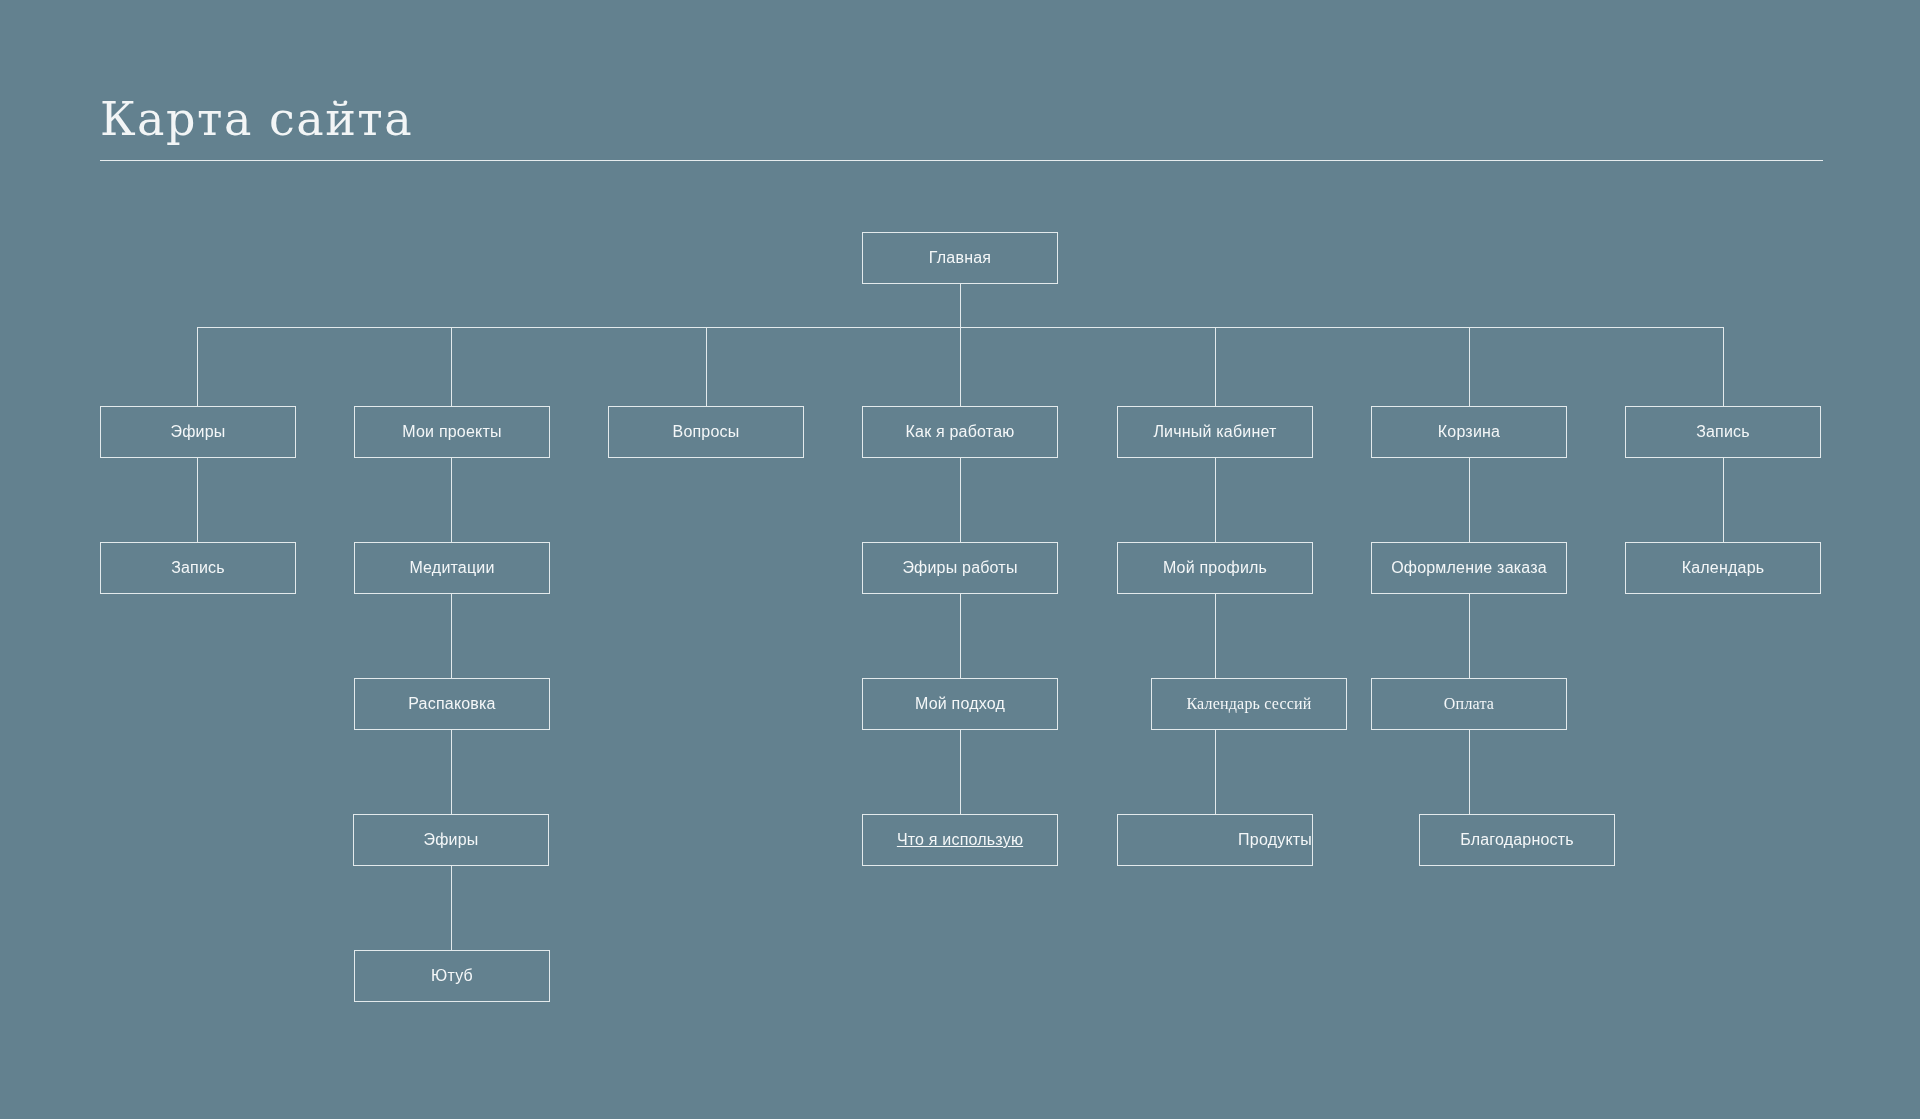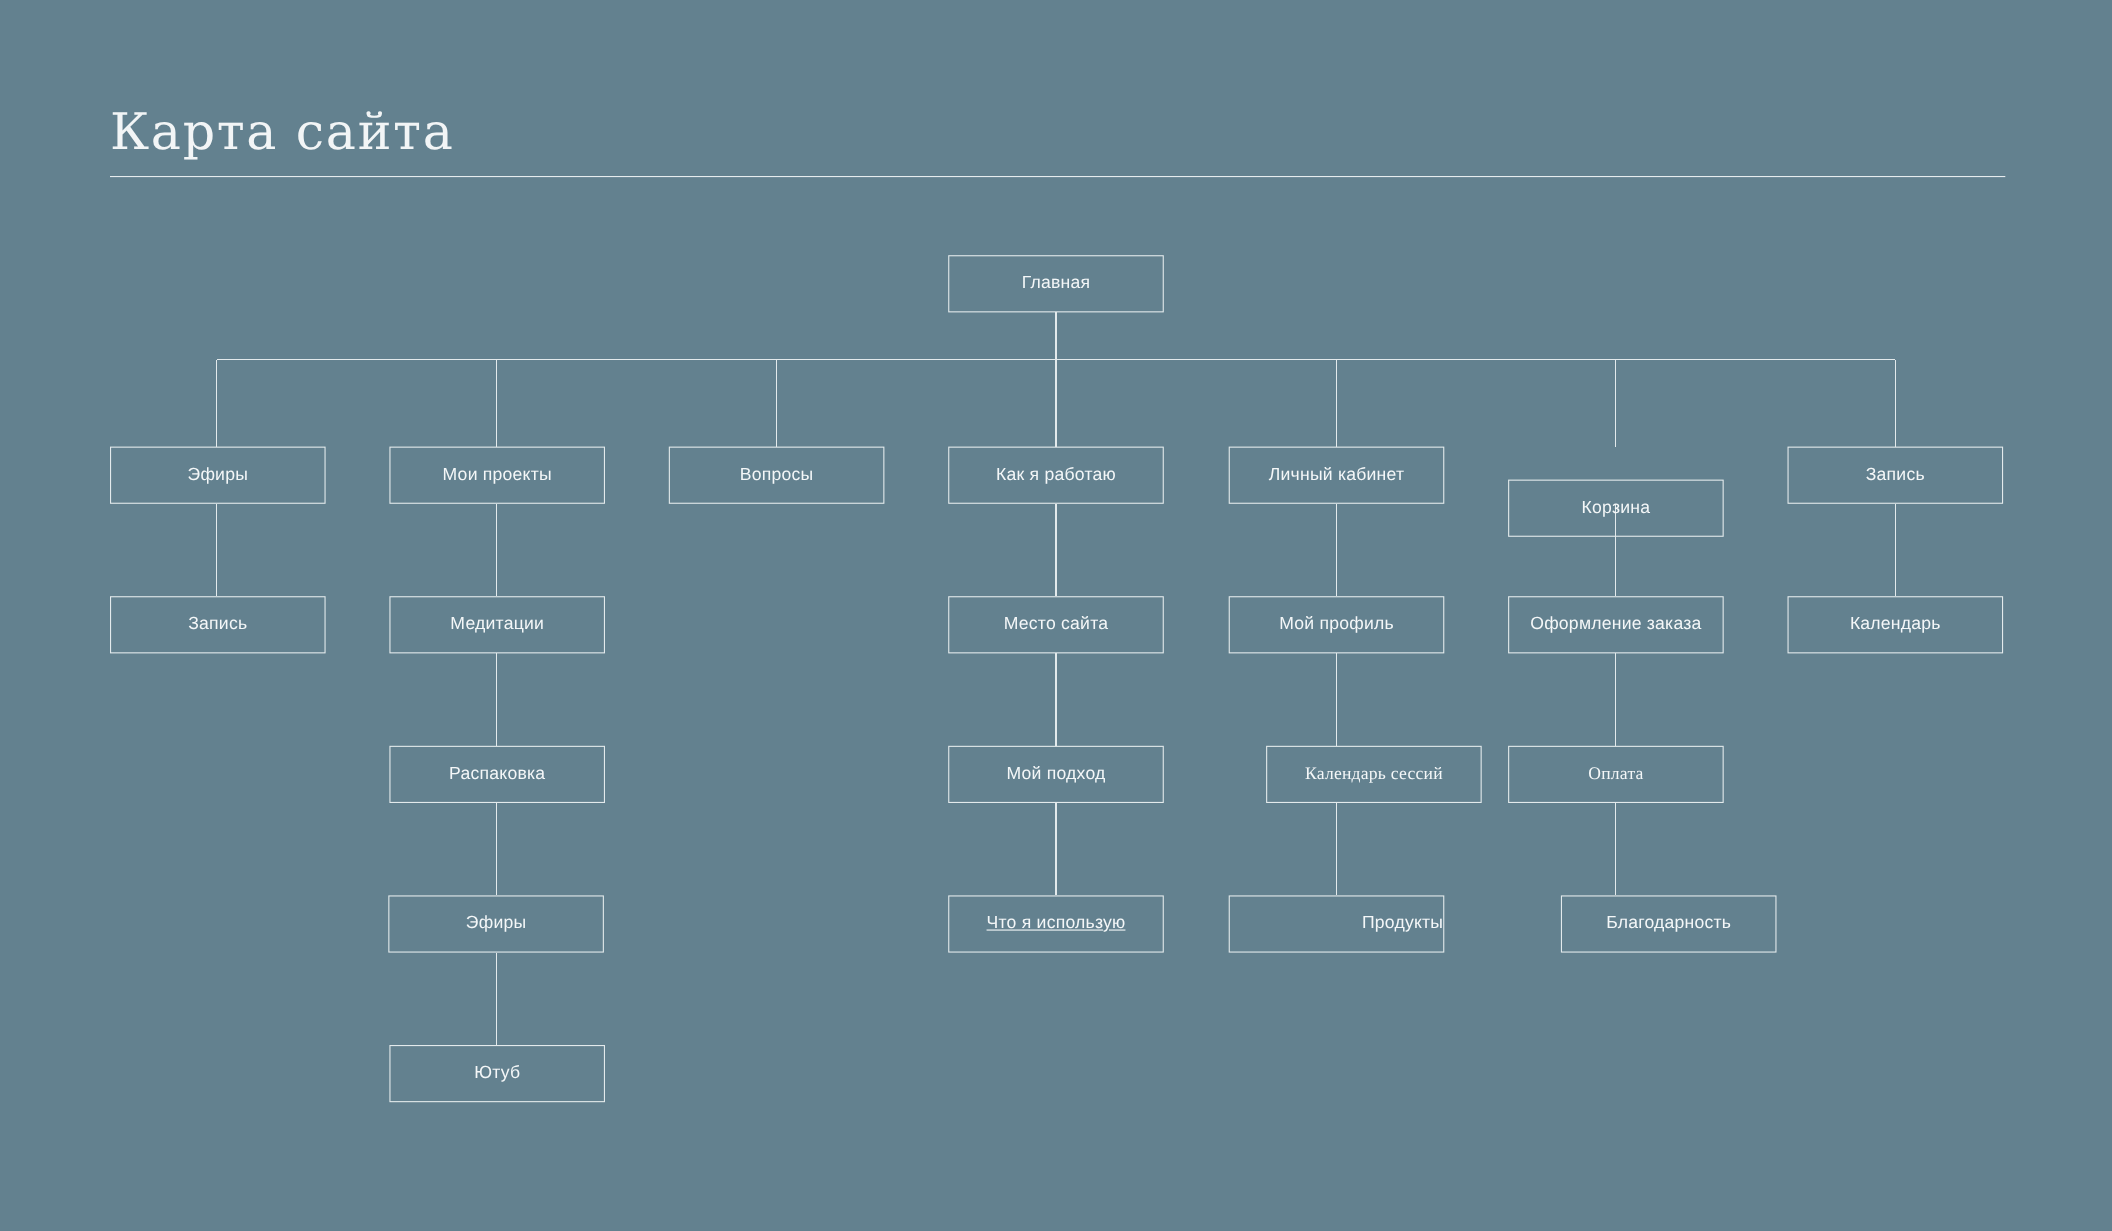--- a/index.html
+++ b/index.html
@@ -139,41 +139,41 @@
         <div class="node" style="left: 354px; top: 950px; width: 196px; height: 52px;">
           <span>Ютуб</span>
         </div>
         <div class="node" style="left: 608px; top: 406px; width: 196px; height: 52px;">
           <span>Вопросы</span>
         </div>
         <div class="node" style="left: 862px; top: 406px; width: 196px; height: 52px;">
           <span>Как я работаю</span>
         </div>
         <div class="node" style="left: 862px; top: 542px; width: 196px; height: 52px;">
-          <span>Место сайта</span>
+          <span>Эфиры работы</span>
         </div>
         <div class="node" style="left: 862px; top: 678px; width: 196px; height: 52px;">
           <span>Мой подход</span>
         </div>
         <div class="node" style="left: 862px; top: 814px; width: 196px; height: 52px; text-decoration: underline;">
           <span>Что я использую</span>
         </div>
         <div class="node" style="left: 1117px; top: 406px; width: 196px; height: 52px;">
           <span>Личный кабинет</span>
         </div>
         <div class="node" style="left: 1117px; top: 542px; width: 196px; height: 52px;">
           <span>Мой профиль</span>
         </div>
         <div class="node" style="left: 1151px; top: 678px; width: 196px; height: 52px; font-family: Liberation Serif, serif;">
           <span>Календарь сессий</span>
         </div>
         <div class="node" style="left: 1117px; top: 814px; width: 196px; height: 52px; justify-content: flex-end;">
           <span>Продукты</span>
         </div>
-        <div class="node" style="left: 1371px; top: 406px; width: 196px; height: 52px; margin-top: 30px;">
+        <div class="node" style="left: 1371px; top: 406px; width: 196px; height: 52px;">
           <span>Корзина</span>
         </div>
         <div class="node" style="left: 1371px; top: 542px; width: 196px; height: 52px;">
           <span>Оформление заказа</span>
         </div>
         <div class="node" style="left: 1371px; top: 678px; width: 196px; height: 52px; font-family: Liberation Serif, serif;">
           <span>Оплата</span>
         </div>
         <div class="node" style="left: 1371px; top: 814px; width: 196px; height: 52px; margin-left: 48px;">
           <span>Благодарность</span>

